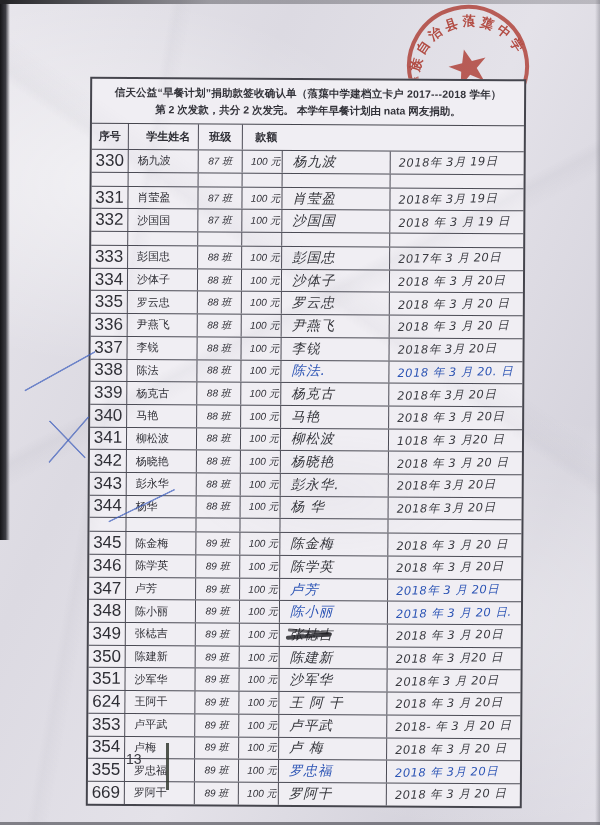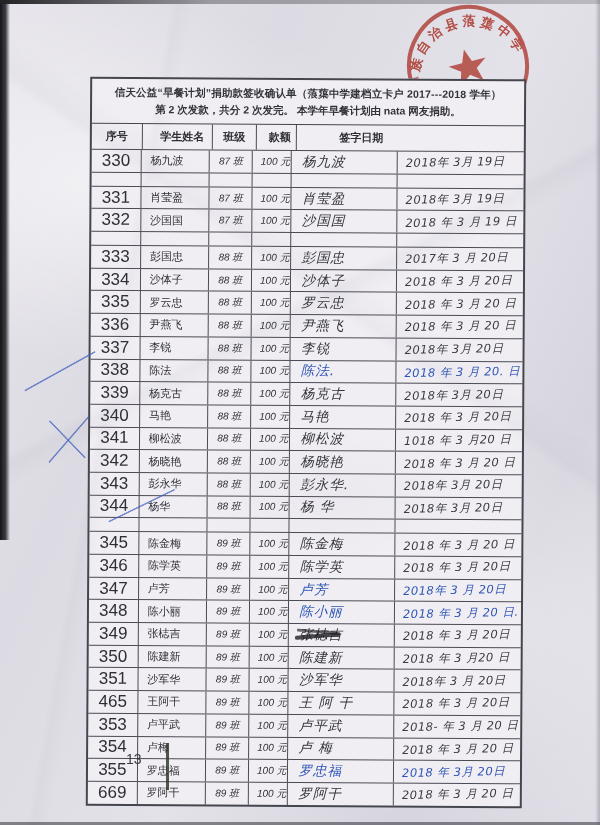--- a/index.html
+++ b/index.html
@@ -47,21 +47,21 @@
   .title-l2{font-size:10.5px;font-weight:bold;white-space:nowrap;margin-top:3px;}
 
   .row{display:flex;border-bottom:1px solid #4b4b55;}
   .row:last-child{border-bottom:none;}
   .cell{
     box-sizing:border-box;border-right:1px solid #4b4b55;
     display:flex;align-items:center;overflow:visible;
     color:#2e2e35;
   }
   .cell:last-child{border-right:none;}
-  .c0{width:51px;justify-content:center;}
+  .c0{width:37px;justify-content:center;}
   .c1{width:70px;padding-left:9px;}
   .c2{width:44px;justify-content:center;}
   .c3{width:40px;justify-content:center;padding-left:7px;}
   .c4{width:108px;padding-left:10px;}
   .c5{width:129px;padding-left:8px;}
   .header-row{height:25px;font-size:11px;font-weight:bold;color:#2c2c33;}
   .header-row .c1,.header-row .c4{justify-content:center;padding-left:10px;}
   .header-row .c5{justify-content:center;padding-left:0;}
   .data-row{height:21.7px;font-size:11px;}
   .empty-row{height:13px;}
@@ -124,21 +124,20 @@
     <div class="title-block">
       <div class="title-l1">信天公益“早餐计划”捐助款签收确认单（蒗蕖中学建档立卡户 2017---2018 学年）</div>
       <div class="title-l2">第 2 次发款，共分 2 次发完。  本学年早餐计划由 nata 网友捐助。</div>
     </div>
     <div id="grid">
         <div class="row header-row">
           <div class="cell c0">序号</div>
           <div class="cell c1">学生姓名</div>
           <div class="cell c2">班级</div>
           <div class="cell c3">款额</div>
-          <div class="cell c5">签字日期</div>
         </div>
         <div class="row data-row">
           <div class="cell c0 num">330</div>
           <div class="cell c1">杨九波</div>
           <div class="cell c2 small">87 班</div>
           <div class="cell c3 small">100 元</div>
           <div class="cell c4">
             <span class="sig-wrap"><span class="hand">杨九波</span></span>
           </div>
           <div class="cell c5">
@@ -415,21 +414,21 @@
           <div class="cell c2 small">89 班</div>
           <div class="cell c3 small">100 元</div>
           <div class="cell c4">
             <span class="sig-wrap"><span class="hand">沙军华</span></span>
           </div>
           <div class="cell c5">
             <span class="hand-date">2018年 3 月 20日</span>
           </div>
         </div>
         <div class="row data-row">
-          <div class="cell c0 num">465</div>
+          <div class="cell c0 num">624</div>
           <div class="cell c1">王阿干</div>
           <div class="cell c2 small">89 班</div>
           <div class="cell c3 small">100 元</div>
           <div class="cell c4">
             <span class="sig-wrap"><span class="hand">王 阿 干</span></span>
           </div>
           <div class="cell c5">
             <span class="hand-date">2018 年 3 月 20日</span>
           </div>
         </div>

